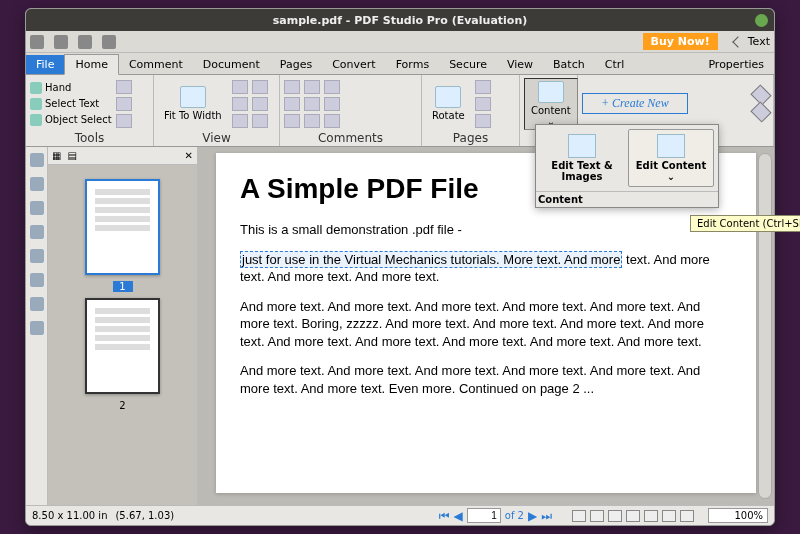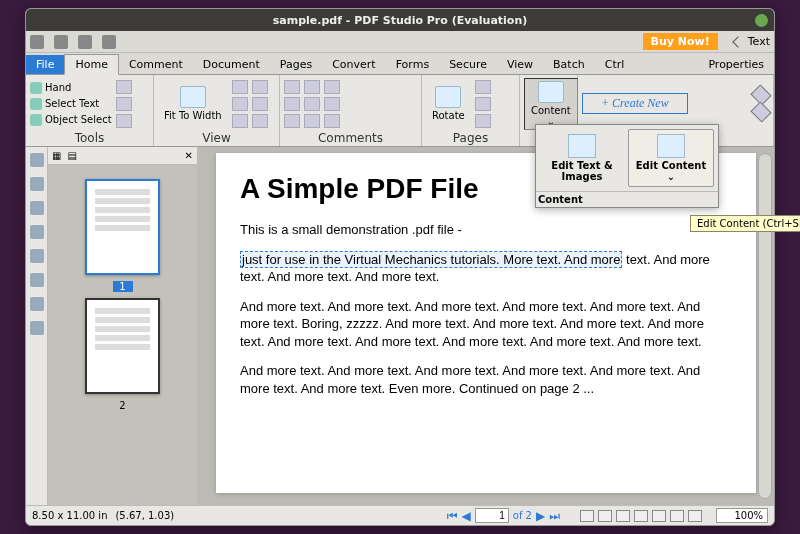--- a/index.html
+++ b/index.html
@@ -53,21 +53,21 @@
   .para { font-size: 13px; line-height: 1.35; margin-bottom: 12px; }
   .selected-line { display: inline; border: 1px dashed #2b7bd6; background: #eaf2fc; padding: 0 1px; }
   .scroll-v { position: absolute; right: 2px; top: 6px; bottom: 6px; width: 14px; background: #d8d6d0; border: 1px solid #aaa; border-radius: 7px; }
 
   .statusbar { height: 20px; background: #e8e7e4; display: flex; align-items: center; padding: 0 6px; font-size: 10px; border-top: 1px solid #bbb; gap: 8px; }
   .statusbar .nav { margin-left: auto; display: flex; align-items: center; gap: 4px; color: #2b7bd6; }
   .page-input { width: 34px; border: 1px solid #999; text-align: right; padding: 1px 3px; font-size: 10px; }
   .arr { font-size: 12px; }
   .view-ctrls { display: flex; align-items: center; gap: 4px; margin-left: 12px; }
   .view-ctrls span { width: 14px; height: 12px; border: 1px solid #888; background: #eee; }
-  .zoom { width: 52px; border: 1px solid #999; padding: 1px 4px; background: #fff; margin-left: 6px; text-align: right; }
+  .zoom { width: 60px; border: 1px solid #999; padding: 1px 4px; background: #fff; margin-left: 6px; text-align: right; }
 
   
   .popup { position: absolute; left: 535px; top: 124px; width: 184px; background: #e8e7e4; border: 1px solid #888; box-shadow: 0 2px 8px rgba(0,0,0,.3); display: flex; flex-direction: column; z-index: 10; font-weight: bold; }
   .popup-body { display: flex; padding: 4px; gap: 4px; }
   .popup-btn { flex: 1; display: flex; flex-direction: column; align-items: center; justify-content: center; font-size: 10px; padding: 4px; text-align: center; }
   .popup-btn.active { background: #f0ede6; border: 1px solid #999; border-radius: 2px; }
   .popup-btn .pico { width: 28px; height: 24px; background: #def; border: 1px solid #9bc; margin-bottom: 2px; }
   .popup-label { font-size: 10px; border-top: 1px solid #bbb; padding: 2px; }
 
   .tooltip { position: absolute; left: 690px; top: 215px; background: #fefcc9; border: 1px solid #886; padding: 2px 6px; font-size: 10px; white-space: nowrap; z-index: 11; }

